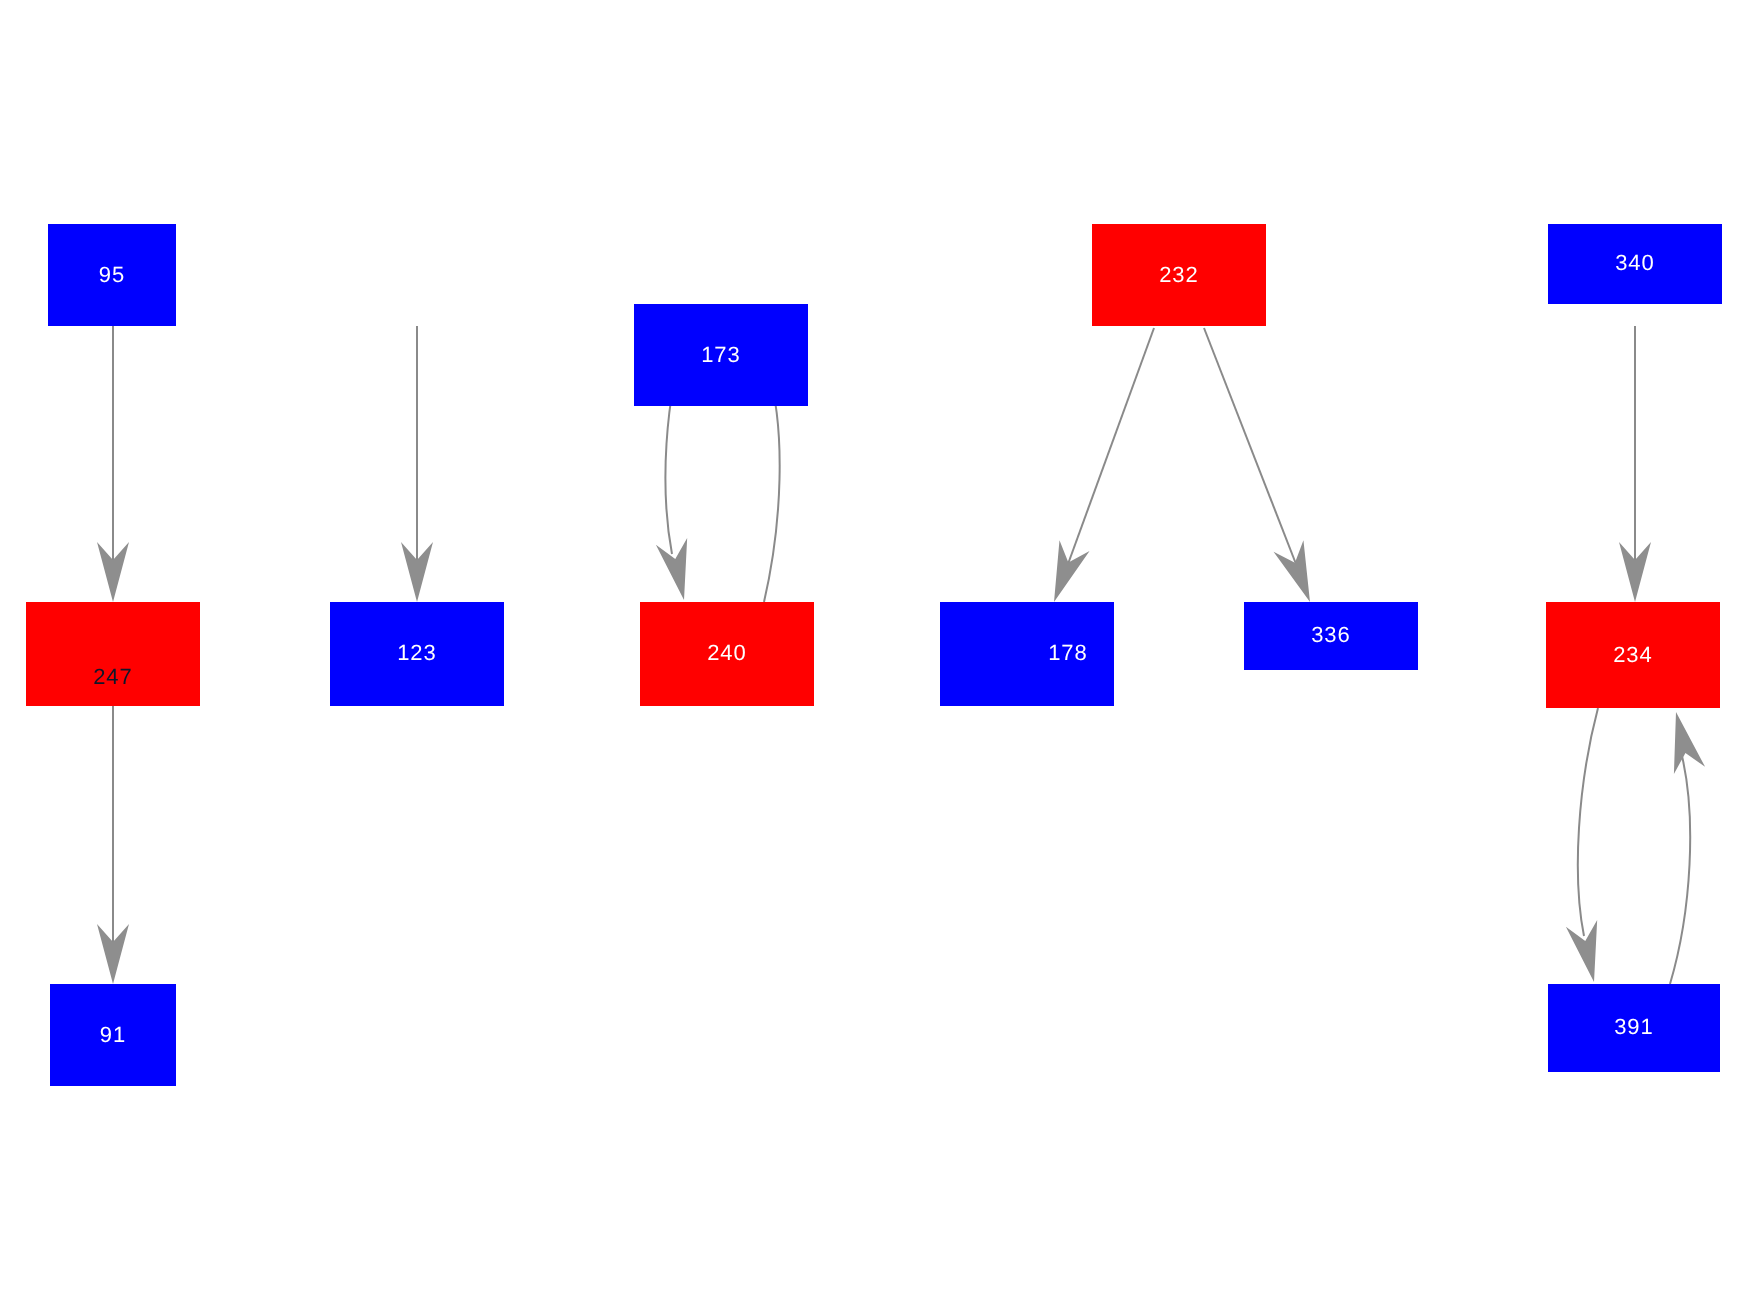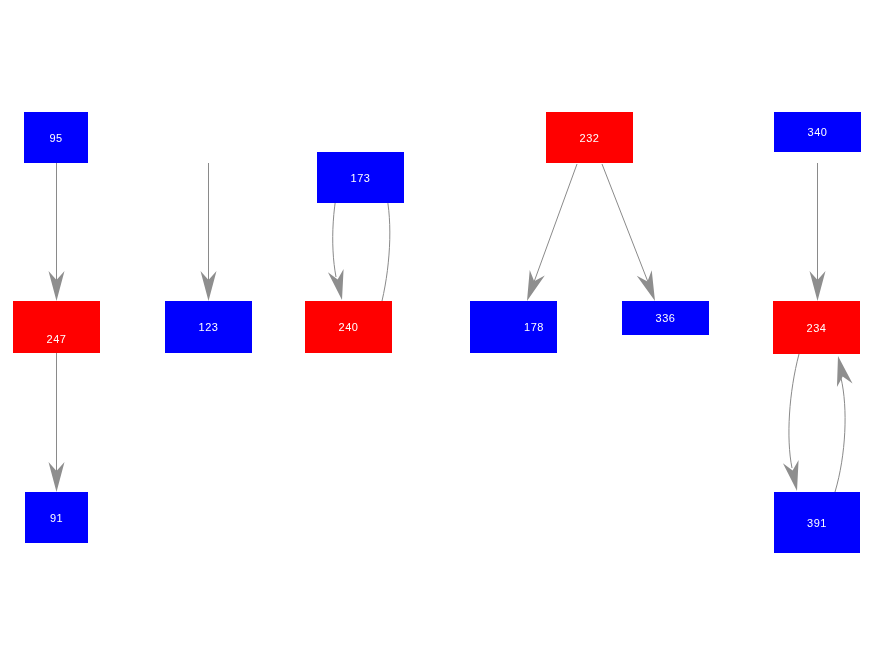--- a/index.html
+++ b/index.html
@@ -78,36 +78,36 @@
     <div class="node" style="left: 317px; top: 112px; width: 87px; height: 51px; background: rgb(0, 0, 255); margin-top: 40px;">
       <span style="color: rgb(255, 255, 255);">173</span>
     </div>
     <div class="node" style="left: 546px; top: 112px; width: 87px; height: 51px; background: rgb(255, 0, 0);">
       <span style="color: rgb(255, 255, 255);">232</span>
     </div>
     <div class="node" style="left: 774px; top: 112px; width: 87px; height: 40px; background: rgb(0, 0, 255);">
       <span style="color: rgb(255, 255, 255);">340</span>
     </div>
     <div class="node" style="left: 13px; top: 301px; width: 87px; height: 52px; background: rgb(255, 0, 0);">
-      <span style="color: #ffffff; margin-top: 24px;">247</span>
+      <span style="color: #0f172a; margin-top: 24px;">247</span>
     </div>
     <div class="node" style="left: 165px; top: 301px; width: 87px; height: 52px; background: rgb(0, 0, 255);">
       <span style="color: rgb(255, 255, 255);">123</span>
     </div>
-    <div class="node" style="left: 305px; top: 301px; width: 87px; height: 52px; background: rgb(255, 0, 0);">
+    <div class="node" style="left: 320px; top: 301px; width: 87px; height: 52px; background: rgb(255, 0, 0);">
       <span style="color: rgb(255, 255, 255);">240</span>
     </div>
     <div class="node" style="left: 470px; top: 301px; width: 87px; height: 52px; background: rgb(0, 0, 255);">
       <span style="color: rgb(255, 255, 255); margin-left: 41px;">178</span>
     </div>
     <div class="node" style="left: 622px; top: 301px; width: 87px; height: 34px; background: rgb(0, 0, 255);">
       <span style="color: rgb(255, 255, 255);">336</span>
     </div>
     <div class="node" style="left: 773px; top: 301px; width: 87px; height: 53px; background: rgb(255, 0, 0);">
       <span style="color: rgb(255, 255, 255);">234</span>
     </div>
     <div class="node" style="left: 25px; top: 492px; width: 63px; height: 51px; background: rgb(0, 0, 255);">
       <span style="color: rgb(255, 255, 255);">91</span>
     </div>
-    <div class="node" style="left: 774px; top: 492px; width: 86px; height: 61px; background: rgb(0, 0, 255);">
+    <div class="node" style="left: 774px; top: 492px; width: 86px; height: 44px; background: rgb(0, 0, 255);">
       <span style="color: rgb(255, 255, 255);">391</span>
     </div>
   </div>
 
 </body></html>

